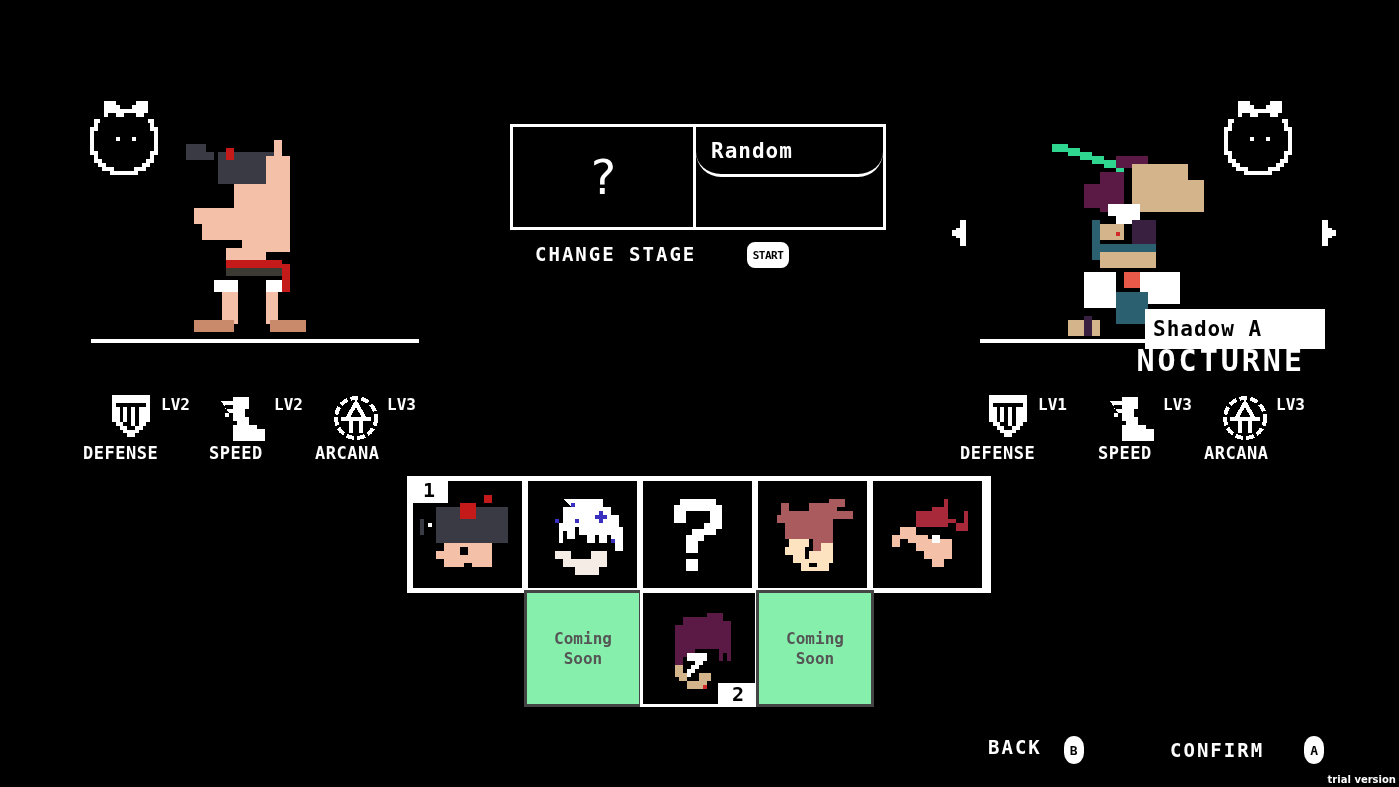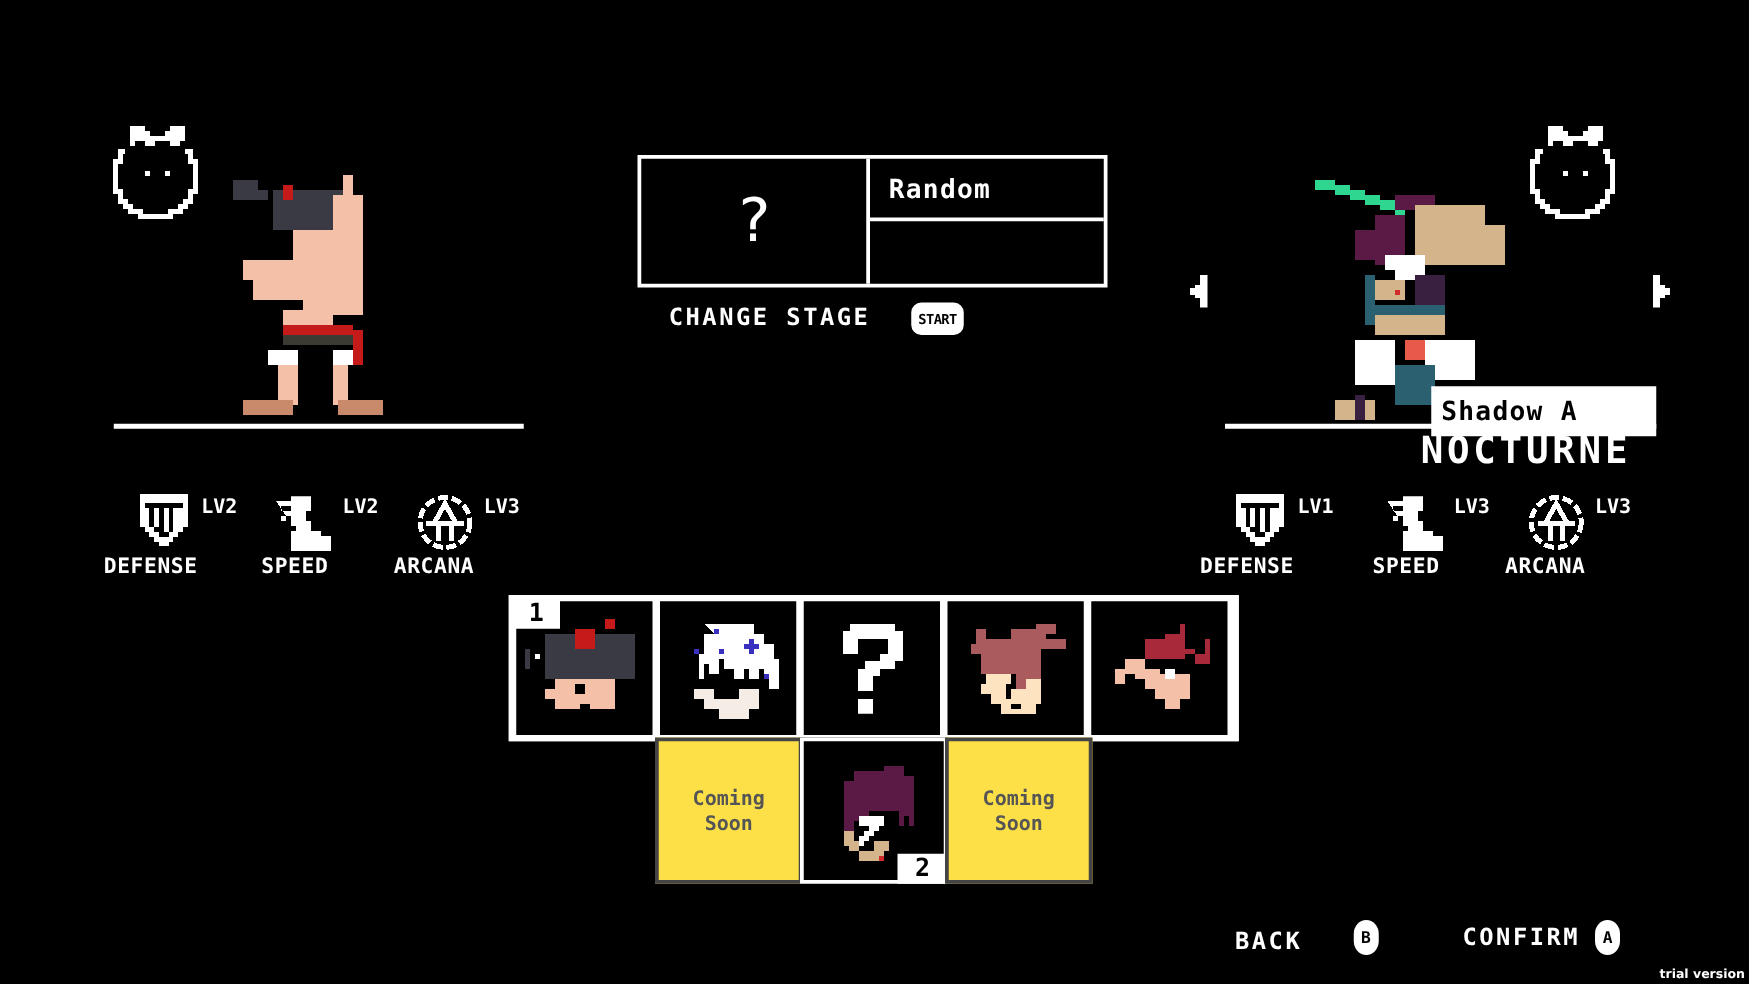--- a/index.html
+++ b/index.html
@@ -6,42 +6,42 @@
   body{width:1399px;height:787px;position:relative;overflow:hidden;background:#000;color:#fff;
        font-family:"DejaVu Sans Mono","Liberation Mono",monospace;}
   .abs{position:absolute;}
   .pix{image-rendering:pixelated;shape-rendering:crispEdges;}
 
   
   .stage-box{left:510px;top:124px;width:376px;height:106px;border:3px solid #fff;box-sizing:border-box;}
   .stage-preview{left:0;top:0;width:183px;height:100px;border-right:3px solid #fff;box-sizing:border-box;
        display:flex;align-items:center;justify-content:center;font-size:48px;}
   .stage-opt{left:183px;width:187px;height:50px;display:flex;align-items:center;padding-left:15px;box-sizing:border-box;
-       font-size:21px;font-weight:bold;letter-spacing:1px;}
+       font-size:21px;font-weight:bold;letter-spacing:1px;border-radius:25px;}
   .stage-opt.top{top:0;border-bottom:3px solid #fff;}
   .stage-opt.bottom{top:53px;height:47px;}
   .change-stage{left:535px;top:243px;font-size:19px;font-weight:bold;letter-spacing:2px;}
-  .start-btn{left:729px;top:242px;width:42px;height:26px;border:3px solid #fff;border-radius:8px;box-sizing:border-box;
+  .start-btn{left:747px;top:242px;width:42px;height:26px;border:3px solid #fff;border-radius:8px;box-sizing:border-box;
        background:#fff;color:#000;font-size:11px;font-weight:bold;display:flex;align-items:center;justify-content:center;letter-spacing:-0.5px;}
 
   
   .fighter-name{font-size:30px;font-weight:bold;letter-spacing:3px;text-align:center;}
   .floor-line{height:4px;background:#fff;}
   .stat{width:110px;height:70px;}
   .stat .lv{position:absolute;top:0;font-size:16px;font-weight:bold;}
   .stat .lbl{position:absolute;top:48px;font-size:17px;font-weight:bold;letter-spacing:0.5px;}
 
   .skin-tag{left:1145px;top:309px;width:180px;height:40px;background:#fff;color:#000;font-size:21px;font-weight:bold;
        display:flex;align-items:center;padding-left:8px;box-sizing:border-box;letter-spacing:1px;}
 
   
   .roster-top{left:407px;top:476px;width:584px;height:117px;border:3px solid #fff;box-sizing:border-box;background:#fff;}
   .cell{position:absolute;background:#000;width:109px;height:107px;display:flex;align-items:center;justify-content:center;}
   .p-tag{position:absolute;background:#fff;color:#000;font-weight:bold;font-size:20px;line-height:22px;text-align:center;}
-  .cs-cell{border:3px solid #444;box-sizing:border-box;background:#fde047;color:#555;font-size:16px;font-weight:bold;
+  .cs-cell{border:3px solid #444;box-sizing:border-box;background:#86efac;color:#555;font-size:16px;font-weight:bold;
        text-align:center;line-height:20px;display:flex;align-items:center;justify-content:center;}
   .sel2{border:3px solid #fff;box-sizing:border-box;background:#000;}
 
   .footer-lbl{font-size:19px;font-weight:bold;letter-spacing:2px;}
   .btn-icon{width:20px;height:28px;border-radius:50%/40%;background:#fff;color:#000;font-size:13px;font-weight:bold;
        display:flex;align-items:center;justify-content:center;}
   .trial{right:3px;bottom:2px;font-family:"DejaVu Sans","Liberation Sans",sans-serif;font-size:10px;color:#fff;font-weight:bold;}
 </style>
 </head>
 <body>
@@ -249,21 +249,21 @@
     <path fill="#fff" d="M9 13h5v2h-1v1h-1v1h-1v1h-1v1h-1v-2h1v-1h1v-1h-2z"></path>
     <path fill="#d4b48a" d="M6 16h2v2h1v2h3v-2h3v2h-1v2h-5v-2H7v-1H6z"></path>
     <rect x="13" y="21" width="1" height="1" fill="#d02a2a"></rect>
   </svg>
   <div class="p-tag" style="right:-3px;bottom:-3px;width:40px;height:24px;">2</div>
 </div>
 <div class="abs cs-cell" style="left:756px;top:590px;width:118px;height:117px;">
   <div><span>Coming</span><br><span>Soon</span></div>
 </div>
 
-<div class="abs" style="left:988px;top:736px;display:flex;align-items:flex-end;gap:41px;">
+<div class="abs" style="left:988px;top:736px;display:flex;align-items:flex-start;gap:22px;">
   <span class="footer-lbl">BACK</span>
   <span class="btn-icon">B</span>
 </div>
-<div class="abs" style="left:1170px;top:736px;display:flex;align-items:center;gap:12px;">
+<div class="abs" style="left:1170px;top:736px;display:flex;align-items:center;gap:40px;">
   <span class="footer-lbl">CONFIRM</span>
   <span class="btn-icon">A</span>
 </div>
 <div class="abs trial">trial version</div>
 
 </body></html>

